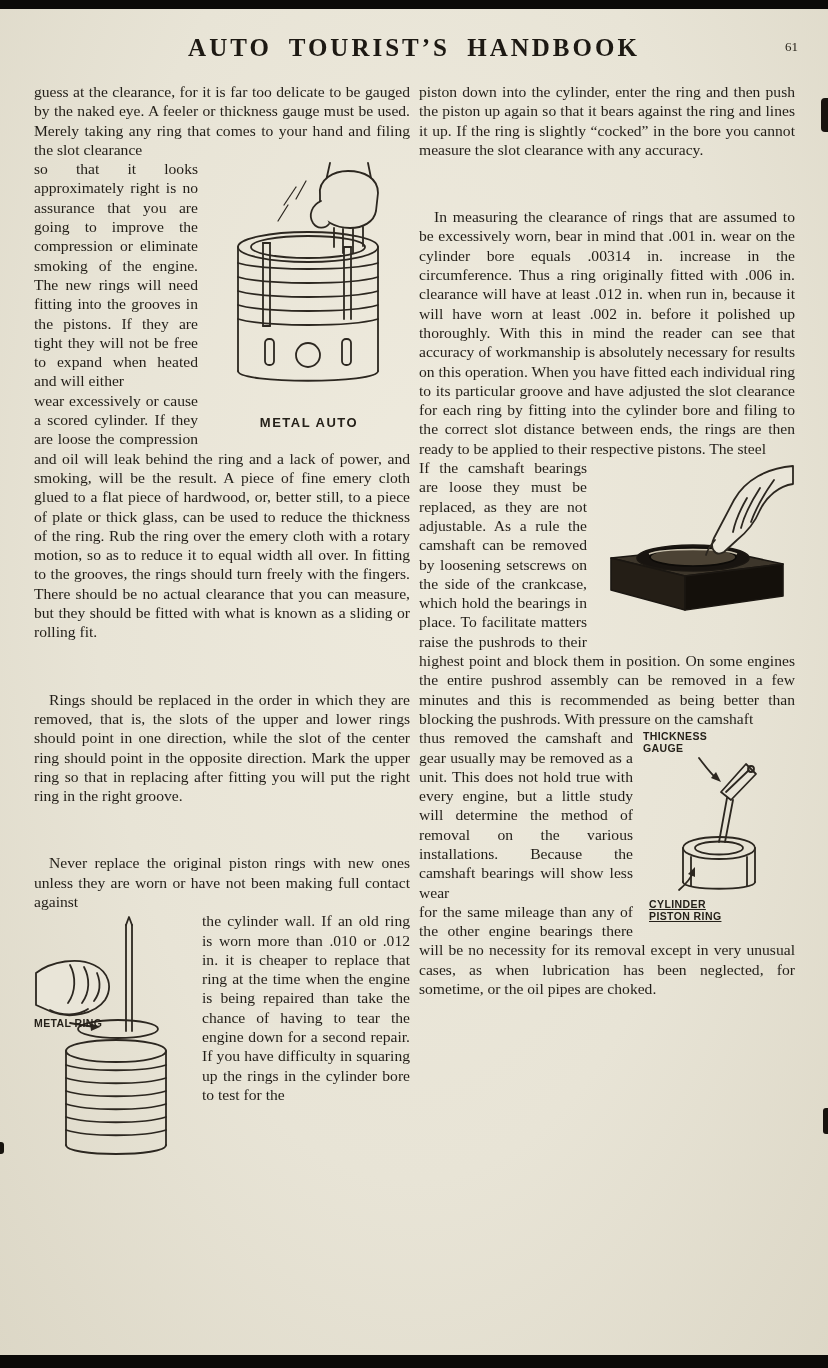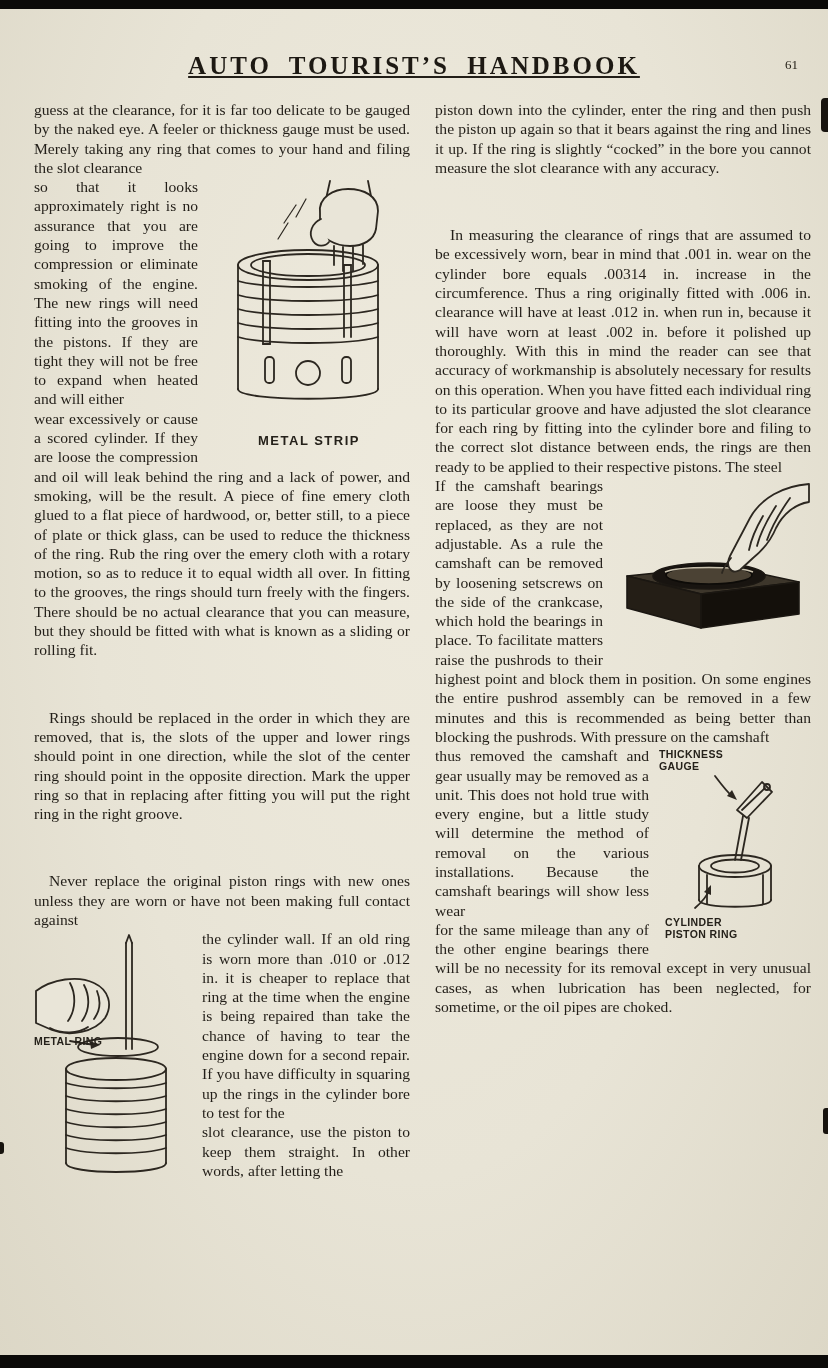--- a/index.html
+++ b/index.html
@@ -16,32 +16,32 @@
     font-family: "Liberation Serif", "DejaVu Serif", serif;
   }
 
   .bar-top    { position: absolute; top: 0; left: 0; width: 100%; height: 9px;  background: #0b0a08; }
   .bar-bottom { position: absolute; bottom: 0; left: 0; width: 100%; height: 13px; background: #0b0a08; }
   .edge-mark  { position: absolute; background: #17130e; }
   .mark1 { right: 0; top: 98px;   width: 7px; height: 34px; border-radius: 4px 0 0 4px; }
   .mark2 { right: 0; top: 1108px; width: 5px; height: 26px; border-radius: 3px 0 0 3px; }
   .mark3 { left: 0;  top: 1142px; width: 4px; height: 12px; border-radius: 0 3px 3px 0; }
 
-  .header { position: relative; margin-top: 52px; height: 36px; text-decoration: underline; }
+  .header { position: relative; margin-top: 34px; height: 36px; }
   .title {
     text-align: center;
     font-weight: bold;
     font-size: 25px;
     letter-spacing: 3px;
     word-spacing: 8px;
     color: #1d1913;
   }
   .pagenum { position: absolute; right: 30px; top: 5px; font-size: 13px; color: #262219; }
 
-  .columns { display: flex; gap: 25px; padding: 12px 16px 0 34px; }
+  .columns { display: flex; gap: 9px; padding: 12px 16px 0 34px; }
   .col {
     width: 376px;
     font-size: 15.6px;
     line-height: 19.3px;
     text-align: justify;
     hyphens: auto;
     -webkit-hyphens: auto;
     color: #221e18;
   }
   .col p { margin: 0; }
@@ -54,21 +54,21 @@
 
   figcaption, .fig-label {
     font-family: "Liberation Sans", "DejaVu Sans", sans-serif;
     font-weight: bold;
     color: #25211a;
   }
   figcaption { text-align: center; font-size: 13px; letter-spacing: 1.5px; margin-top: 2px; }
   .fig-label { position: absolute; font-size: 10.5px; line-height: 12px; letter-spacing: .4px; text-align: left; }
   .label-piston-ring    { left: 0; top: 104px; white-space: nowrap; }
   .label-gauge-top      { left: 0; top: 0; width: 66px; }
-  .label-gauge-bottom   { left: 6px; bottom: 0; width: 78px; }
+  .label-gauge-bottom   { left: 6px; bottom: 0; width: 78px; text-decoration: underline; }
 </style>
 </head>
 <body>
 
 <div class="page">
 
   <div class="bar-top"></div>
 
   <div class="header">
     <div class="title">AUTO TOURIST’S HANDBOOK</div>
@@ -111,21 +111,21 @@
             <path d="M30 158 C58 166 142 166 170 158"></path>
             <path d="M55 82 L55 165"></path>
               <path d="M62 82 L62 165"></path>
               <path d="M55 82 L62 82"></path>
               <path d="M55 165 L62 165"></path>
             <rect x="57" y="178" width="9" height="26" rx="4"></rect>
             <rect x="134" y="178" width="9" height="26" rx="4"></rect>
             <circle cx="100" cy="194" r="12"></circle>
           </g>
         </svg>
-        <figcaption>METAL STRIP</figcaption>
+        <figcaption>METAL AUTO</figcaption>
       </figure>
 
       <p>so that it looks approximately right is no assurance that you are going to improve the compression or eliminate smoking of the engine. The new rings will need fitting into the grooves in the pistons. If they are tight they will not be free to expand when heated and will either</p>
       <p>wear excessively or cause a scored cylinder. If they are loose the compression and oil will leak behind the ring and a lack of power, and smoking, will be the result. A piece of fine emery cloth glued to a flat piece of hardwood, or, better still, to a piece of plate or thick glass, can be used to reduce the thickness of the ring. Rub the ring over the emery cloth with a rotary motion, so as to reduce it to equal width all over. In fitting to the grooves, the rings should turn freely with the fingers. There should be no actual clearance that you can measure, but they should be fitted with what is known as a sliding or rolling fit.</p>
       <p class="indent">Rings should be replaced in the order in which they are removed, that is, the slots of the upper and lower rings should point in one direction, while the slot of the center ring should point in the opposite direction. Mark the upper ring so that in replacing after fitting you will put the right ring in the right groove.</p>
       <p class="indent">Never replace the original piston rings with new ones unless they are worn or have not been making full contact against</p>
 
       <figure class="fig-left">
         <svg width="158" height="250" viewBox="0 0 158 250">
           <g fill="none" stroke="#2c2720" stroke-width="1.8" stroke-linecap="round" stroke-linejoin="round">
@@ -149,21 +149,20 @@
             <path d="M32 178 C54 185 110 185 132 178"></path>
             <path d="M32 191 C54 198 110 198 132 191"></path>
             <path d="M32 204 C54 211 110 211 132 204"></path>
             <path d="M32 217 C54 224 110 224 132 217"></path>
           </g>
         </svg>
         <div class="fig-label label-piston-ring">METAL RING</div>
       </figure>
 
       <p>the cylinder wall. If an old ring is worn more than .010 or .012 in. it is cheaper to replace that ring at the time when the engine is being repaired than take the chance of having to tear the engine down for a second repair. If you have difficulty in squaring up the rings in the cylinder bore to test for the</p>
-      <p>slot clearance, use the piston to keep them straight. In other words, after letting the</p>
     </div>
 
     <div class="col">
       <p>piston down into the cylinder, enter the ring and then push the piston up again so that it bears against the ring and lines it up. If the ring is slightly “cocked” in the bore you cannot measure the slot clearance with any accuracy.</p>
       <p class="indent">In measuring the clearance of rings that are assumed to be excessively worn, bear in mind that .001 in. wear on the cylinder bore equals .00314 in. increase in the circumference. Thus a ring originally fitted with .006 in. clearance will have at least .012 in. when run in, because it will have worn at least .002 in. before it polished up thoroughly. With this in mind the reader can see that accuracy of workmanship is absolutely necessary for results on this operation. When you have fitted each individual ring to its particular groove and have adjusted the slot clearance for each ring by fitting into the cylinder bore and filing to the correct slot distance between ends, the rings are then ready to be applied to their respective pistons. The steel</p>
 
       <figure class="fig-right">
         <svg width="198" height="170" viewBox="0 0 198 170">
           <g stroke="#1b1712" stroke-width="1.6" stroke-linejoin="round">
             <polygon points="14,98 112,88 186,104 88,116" fill="#3d362b"></polygon>

